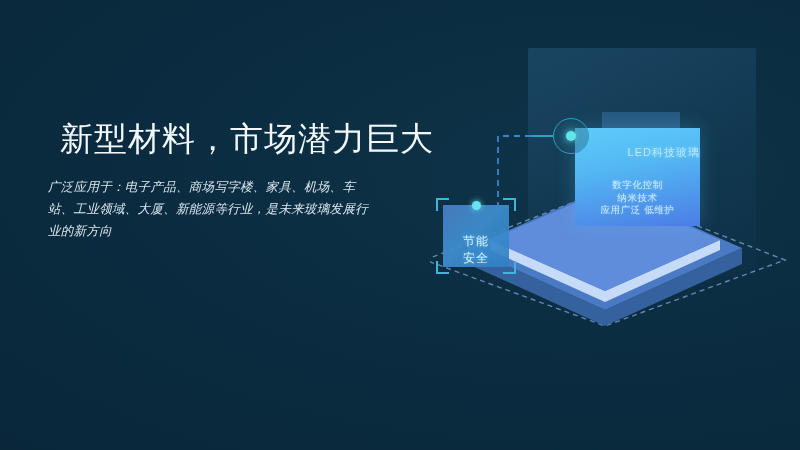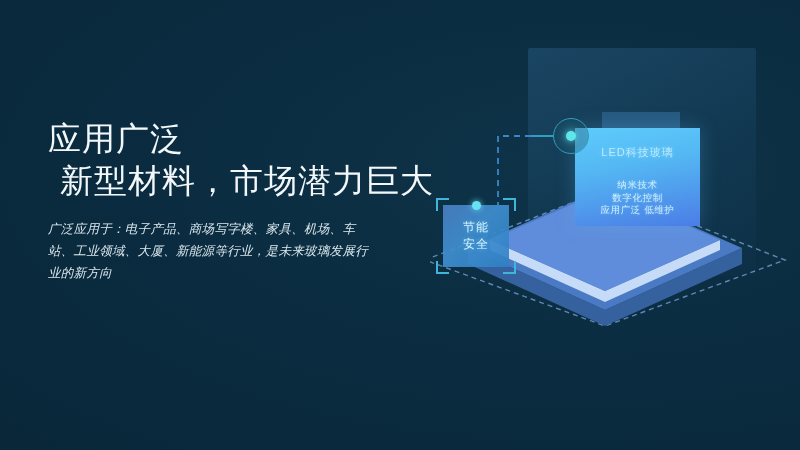--- a/index.html
+++ b/index.html
@@ -69,21 +69,21 @@
   .badge{
     position:absolute;left:23px;top:205px;width:66px;height:62px;
   }
   .badge-box{
     position:absolute;inset:0;
     background:linear-gradient(135deg,#4a7fc4 0%,#3f8fd0 45%,#2f7fc4 100%);
     opacity:.92;
   }
   .badge-text{
     position:absolute;inset:0;
-    display:flex;flex-direction:column;align-items:center;justify-content:center;
+    display:flex;flex-direction:column;align-items:center;justify-content:flex-end;
     color:#d9f4ff;font-size:12px;line-height:17px;letter-spacing:1px;
     text-shadow:0 0 4px rgba(120,220,255,.55);
   }
   .badge-dot{
     position:absolute;left:50%;top:-4px;width:9px;height:9px;margin-left:-4.5px;
     background:#66e2f2;border-radius:50%;box-shadow:0 0 6px rgba(102,226,242,.9);
   }
   .cor{position:absolute;width:11px;height:11px;border:2px solid #3fb6d9;}
   .cor.tl{left:-7px;top:-7px;border-right:none;border-bottom:none;}
   .cor.tr{right:-7px;top:-7px;border-left:none;border-bottom:none;}
@@ -94,40 +94,39 @@
   .screen-back{
     position:absolute;left:182px;top:112px;width:78px;height:20px;
     background:#27597f;
   }
   .screen{
     position:absolute;left:155px;top:128px;width:125px;height:98px;
     background:linear-gradient(170deg,#5ecbfb 0%,#54b8f3 38%,#4b7de6 100%);
     box-shadow:0 0 18px rgba(90,190,250,.25);
   }
   .screen-title{
-    position:absolute;left:0;right:0;top:17px;text-align:center;
+    position:absolute;left:0;right:0;top:17px;text-align:right;
     color:#b9e9ff;font-size:11px;letter-spacing:1px;
     text-shadow:0 0 4px rgba(170,235,255,.6);
   }
   .screen-feats{
     position:absolute;left:0;right:0;top:51px;text-align:center;
     color:#cdeeff;font-size:9.5px;line-height:12.5px;letter-spacing:.6px;
     text-shadow:0 0 3px rgba(170,235,255,.45);
   }
 
   
   .plat{position:absolute;left:10px;top:190px;width:360px;height:140px;}
 </style>
 </head>
 <body>
 
 <div class="slide">
 
   <div class="text-block">
-    <div class="title-line l1">应用广泛</div>
     <div class="title-line l2">新型材料，市场潜力巨大</div>
     <div class="body-copy">广泛应用于：电子产品、商场写字楼、家具、机场、车站、工业领域、大厦、新能源等行业，是未来玻璃发展行业的新方向</div>
   </div>
 
   <div class="art">
 
     <div class="bg-panel"></div>
 
     <svg class="plat" viewBox="0 0 360 140">
 
@@ -140,22 +139,22 @@
       <polygon points="60,50 175,101 290,50 290,60 175,112 60,60" fill="#cfe3fb" opacity=".92"></polygon>
 
       <polygon points="175,0 290,50 175,101 60,50" fill="#5f8ddc"></polygon>
     </svg>
 
     <div class="screen-back"></div>
 
     <div class="screen">
       <div class="screen-title">LED科技玻璃</div>
       <div class="screen-feats">
+        <div>数字化控制</div>
         <div>纳米技术</div>
-        <div>数字化控制</div>
         <div>应用广泛 低维护</div>
       </div>
     </div>
 
     <svg class="conn" viewBox="0 0 380 450">
       <polyline points="133,136 78,136 78,205" fill="none" stroke="#3a86c8" stroke-width="1.8" stroke-dasharray="6 5"></polyline>
     </svg>
 
     <div class="node-stub"></div>
     <div class="node">

